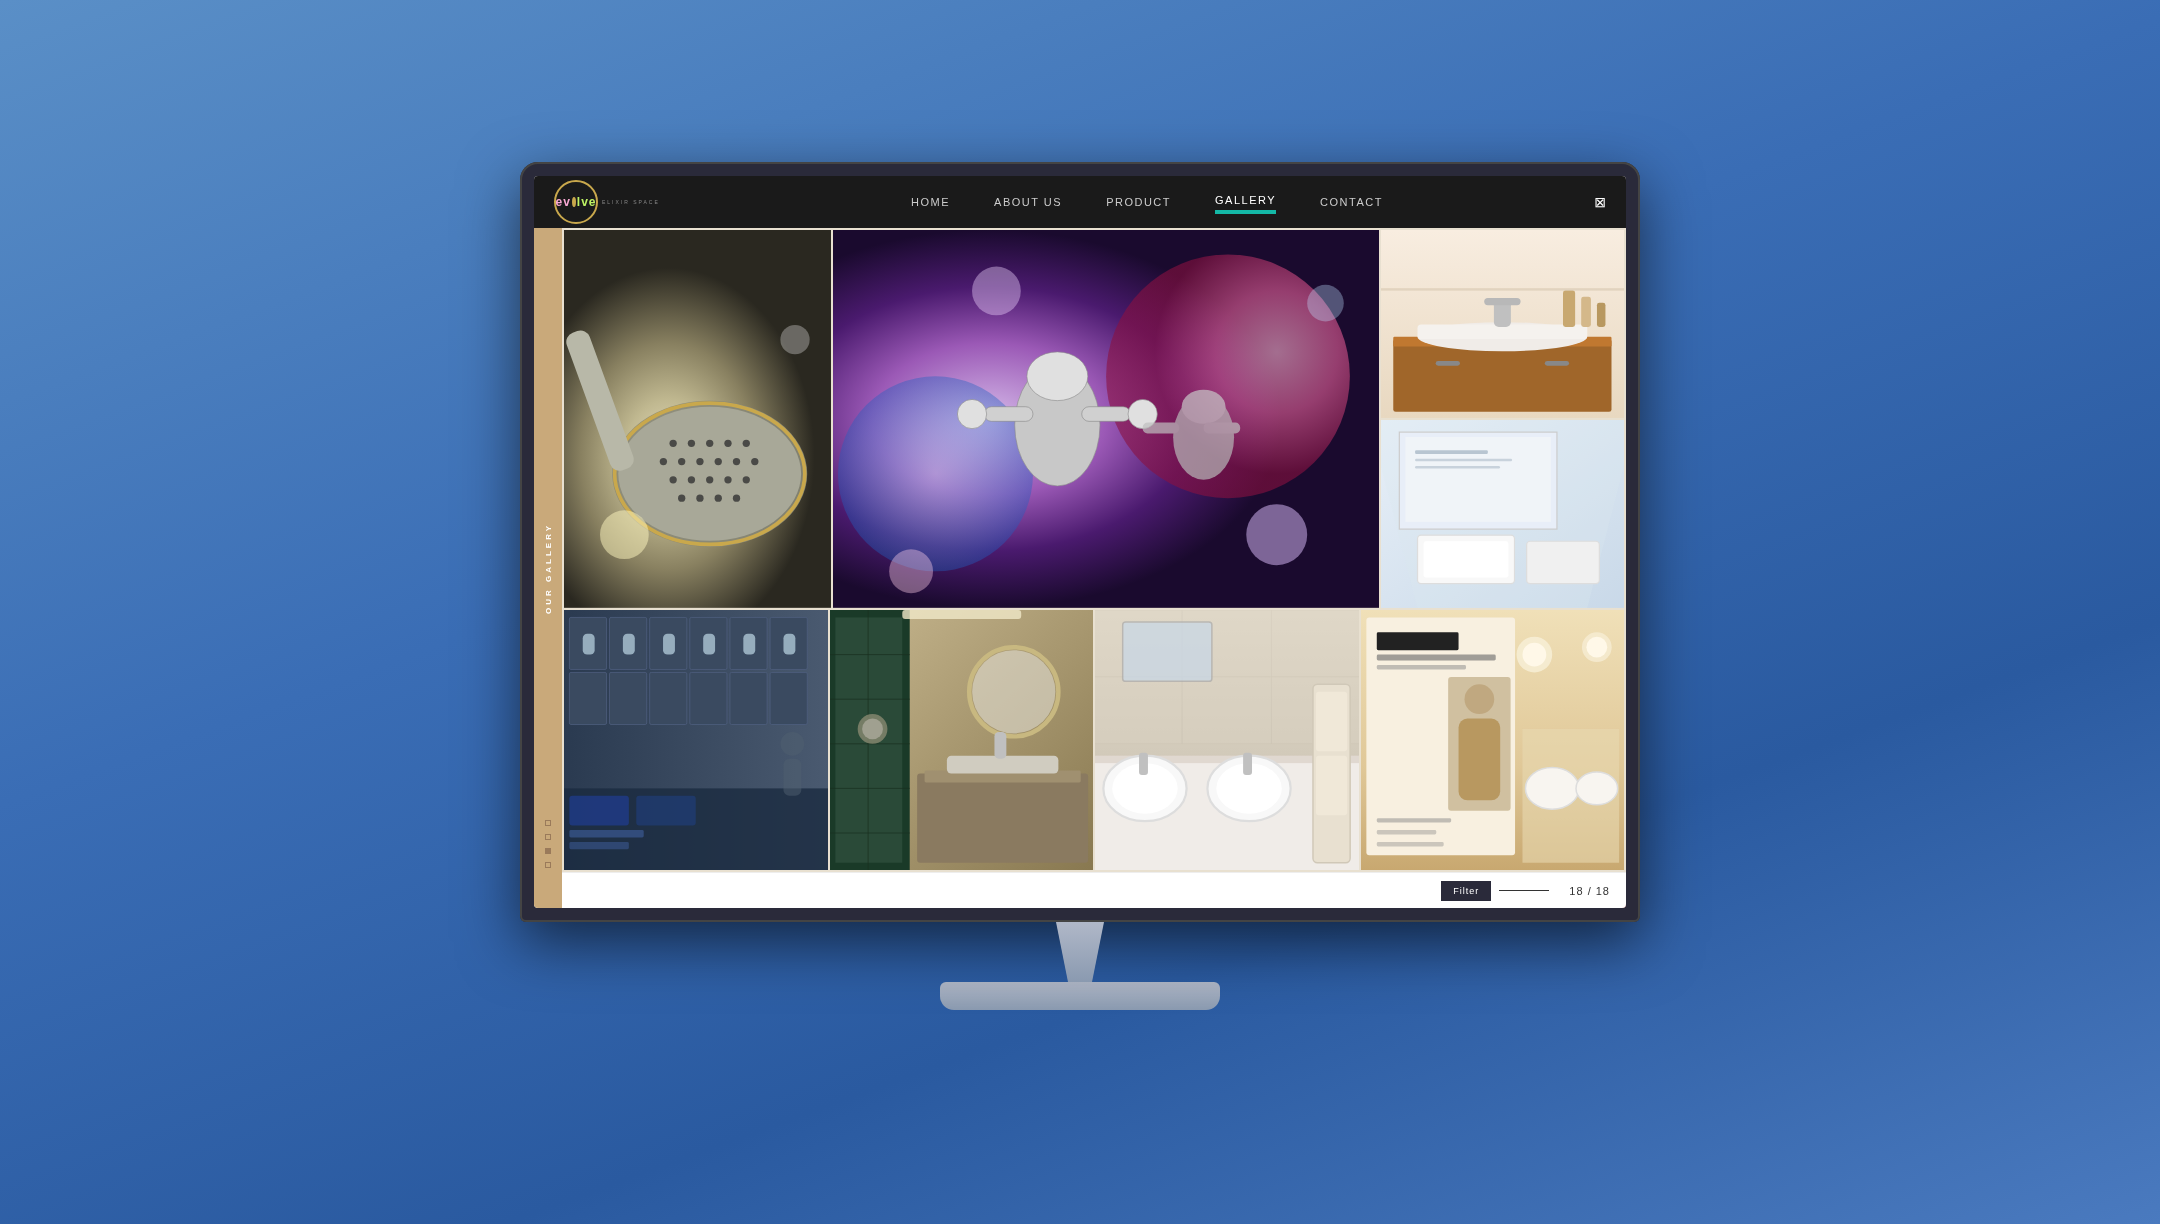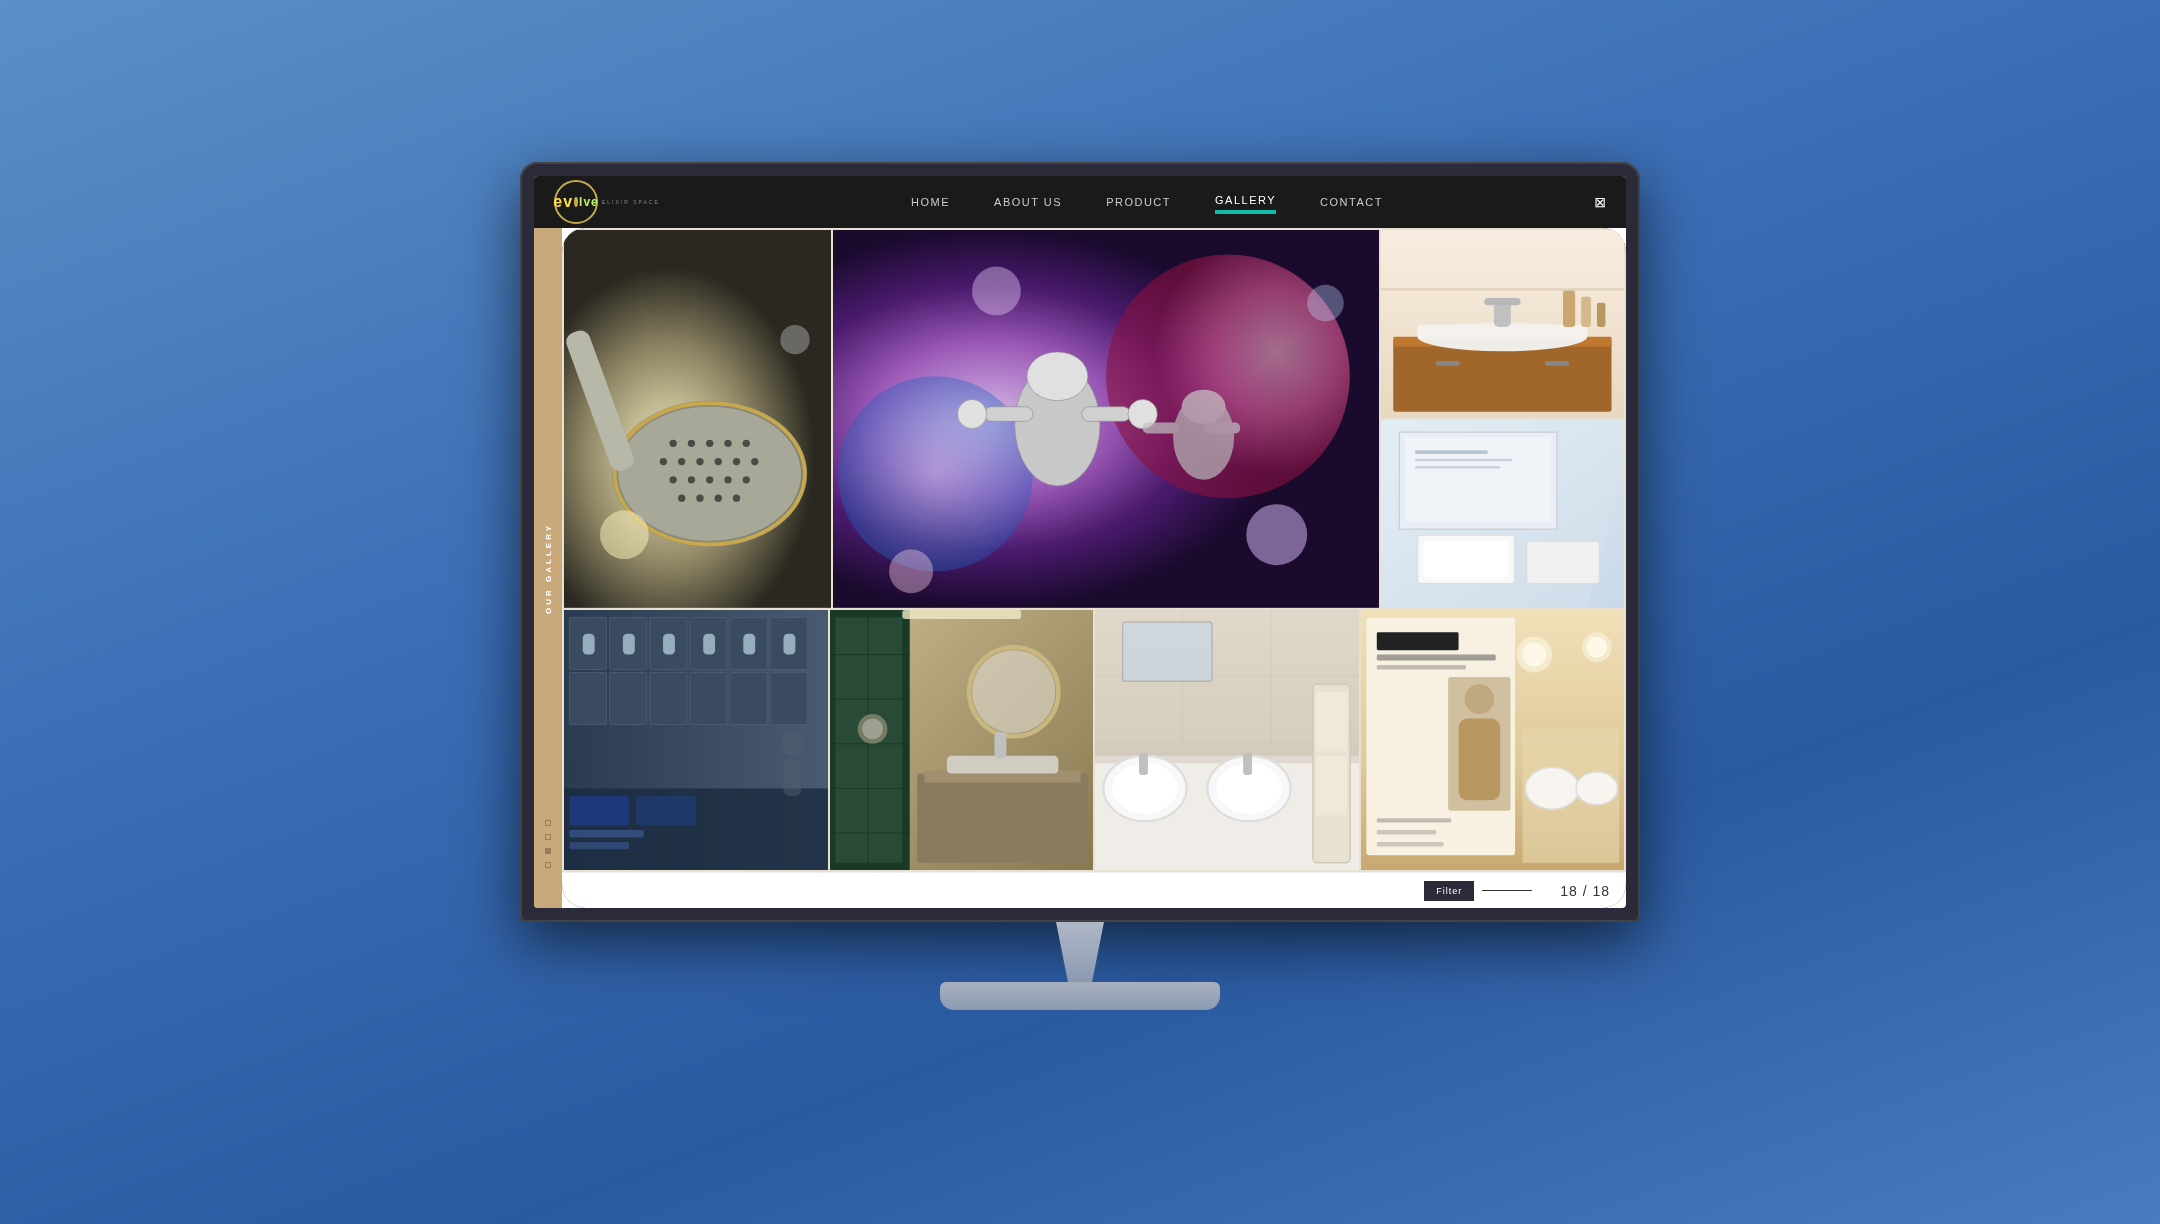--- a/index.html
+++ b/index.html
@@ -155,21 +155,20 @@
       text-transform: uppercase;
     }
 
     
     .gallery-section {
       flex: 1;
       display: flex;
       flex-direction: column;
       background: #7f1d1d;
       overflow: hidden;
-      border-radius: 24px;
     }
 
     
     .gallery-grid {
       flex: 1;
       display: flex;
       flex-direction: column;
       gap: 2px;
       padding: 2px;
       background: #e8e0d0;
@@ -203,37 +202,37 @@
       color: #fff;
       border: none;
       padding: 5px 12px;
       font-size: 9px;
       cursor: pointer;
       letter-spacing: 1px;
     }
 
     .page-counter {
       color: #333;
-      font-size: 14px;
-      margin-left: 20px;
+      font-size: 11px;
+      margin-left: 12px;
       letter-spacing: 1px;
     }
   </style>
 </head>
 <body>
 
 <div class="monitor-shell">
   <div class="monitor-body">
     <div class="screen">
       <div class="website">
 
         <nav class="navbar">
           <div class="logo-area">
             <div class="logo-circle">
-              <span style="color:#fde047;font-size:16px;font-weight:bold;letter-spacing:1px;">ev</span>
+              <span style="color:#f9a8d4;font-size:12px;font-weight:bold;letter-spacing:1px;">ev</span>
               <span style="display:inline-block;width:10px;height:10px;border:2px solid #c9a84c;border-radius:50%;margin:0 1px;"></span>
               <span style="color:#bef264;font-size:12px;font-weight:bold;letter-spacing:1px;">lve</span>
             </div>
             <div style="display:flex;flex-direction:column;margin-left:4px;">
               <span style="color:#888;font-size:5px;letter-spacing:2px;">ELIXIR SPACE</span>
             </div>
           </div>
 
           <div class="nav-links">
             <a class="nav-link">HOME</a>

